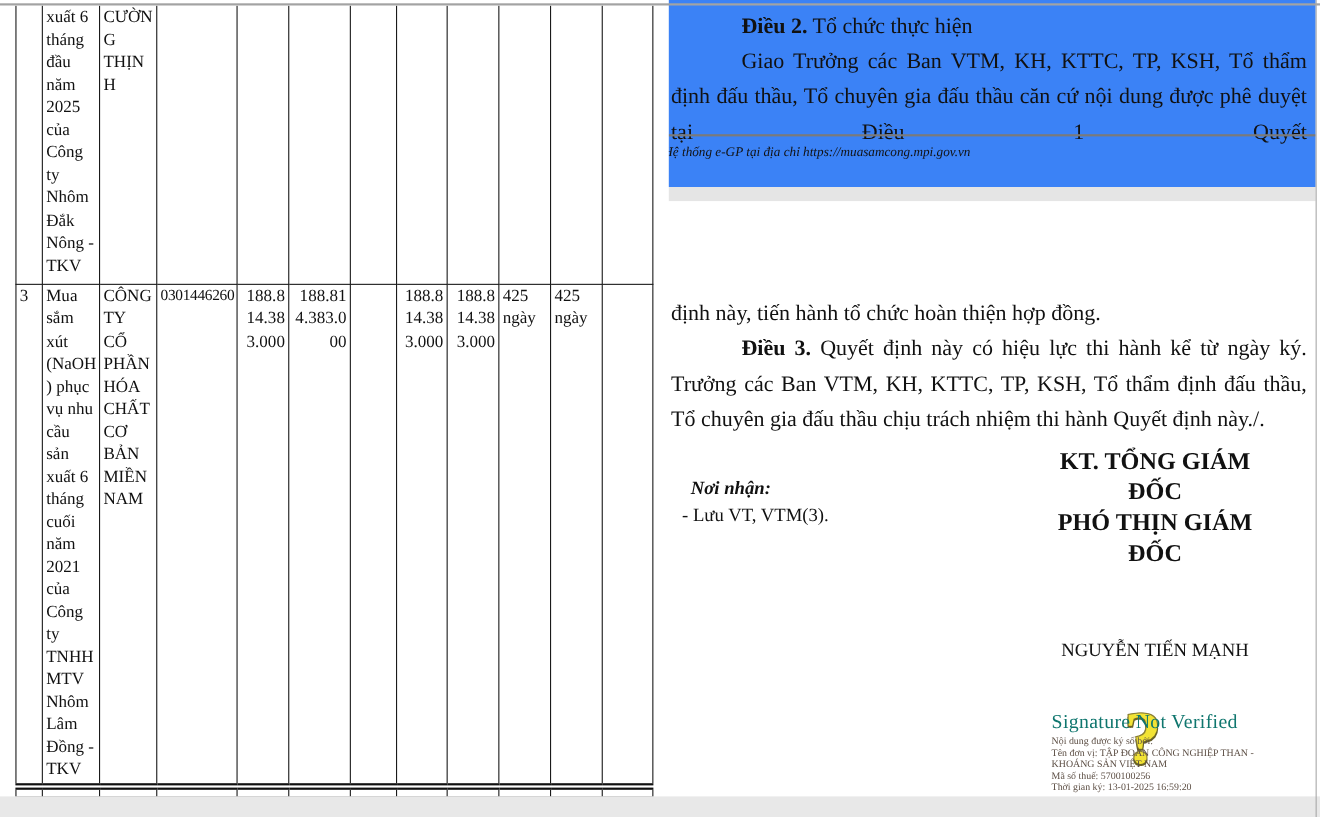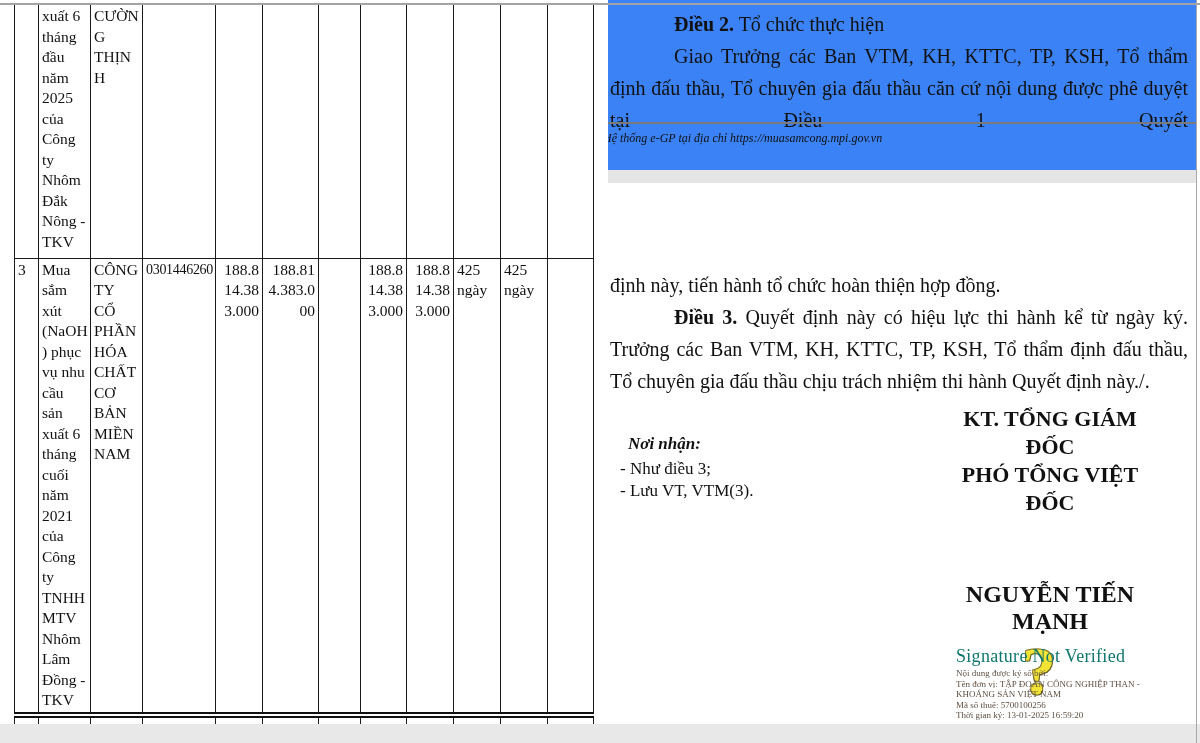--- a/index.html
+++ b/index.html
@@ -36,21 +36,21 @@
   .footnote-rule{position:absolute;left:0;top:122px;width:588px;height:2px;background:#7a7a7a;}
   .footnote{position:absolute;left:-5px;top:131px;font-style:italic;font-size:12px;}
 
   .rp2-para0{position:absolute;left:2px;right:8px;top:86px;}
   .rp2-dieu3{position:absolute;left:2px;right:8px;top:118px;}
   .noi-nhan{position:absolute;left:12px;top:220px;font-size:17px;line-height:22.5px;margin-top:30px;}
   .noi-nhan .nn-title{font-weight:bold;font-style:italic;margin-left:8px;margin-bottom:2px;}
   .signer-titles{position:absolute;left:332px;top:222px;width:220px;text-align:center;
                  font-weight:bold;font-size:22px;line-height:28px;}
   .signer-name{position:absolute;left:332px;top:398px;width:220px;text-align:center;
-               font-weight:bold;font-size:24px;}
+               font-weight:normal;font-size:17px;}
 
   .sig-stamp{position:absolute;left:348px;top:463px;width:235px;}
   .sig-status{position:relative;z-index:2;font-size:18px;color:#0f766e;letter-spacing:0.3px;}
   .sig-lines{position:relative;z-index:2;margin-top:1px;font-size:9px;line-height:10.5px;color:#5d4f45;}
   .sig-q{position:absolute;z-index:1;left:66px;top:-14px;font-size:68px;font-weight:bold;
          color:#f2e335;font-family:"Liberation Serif",serif;
          text-shadow:1px 1px 0 #6b6426,-1px -1px 0 #8a7f35,1px -1px 0 #8a7f35,-1px 1px 0 #6b6426;}
 </style>
 </head>
 <body>
@@ -182,27 +182,26 @@
   </div>
 
   <div class="page-sep"></div>
 
   <div class="right-page-2">
     <p class="body-text rp2-para0">định này, tiến hành tổ chức hoàn thiện hợp đồng.</p>
     <p class="body-text indent rp2-dieu3"><b>Điều 3.</b><span> Quyết định này có hiệu lực thi hành kể từ ngày ký. Trưởng các Ban VTM, KH, KTTC, TP, KSH, Tổ thẩm định đấu thầu, Tổ chuyên gia đấu thầu chịu trách nhiệm thi hành Quyết định này./.</span></p>
 
     <div class="noi-nhan">
       <div class="nn-title">Nơi nhận:</div>
-      <div>- Như điều 3;</div>
       <div>- Lưu VT, VTM(3).</div>
     </div>
 
     <div class="signer-titles">
       <div>KT. TỔNG GIÁM ĐỐC</div>
-      <div>PHÓ TỔNG VIỆT ĐỐC</div>
+      <div>PHÓ THỊN GIÁM ĐỐC</div>
     </div>
 
     <div class="signer-name">NGUYỄN TIẾN MẠNH</div>
 
     <div class="sig-stamp">
       <span class="sig-q">?</span>
       <div class="sig-status">Signature Not Verified</div>
       <div class="sig-lines">
         <div>Nội dung được ký số bởi:</div>
         <div>Tên đơn vị: TẬP ĐOÀN CÔNG NGHIỆP THAN -</div>

